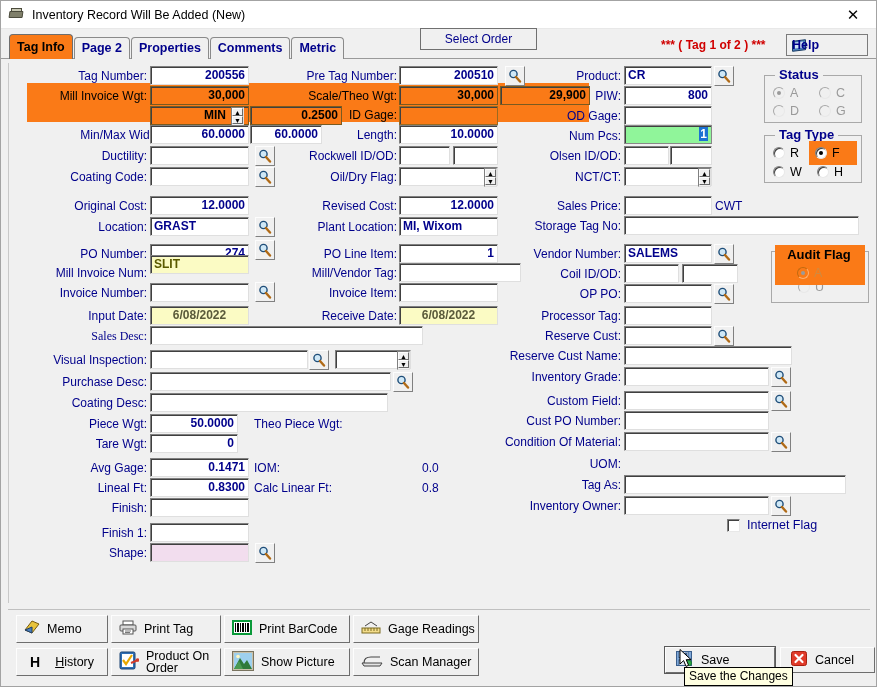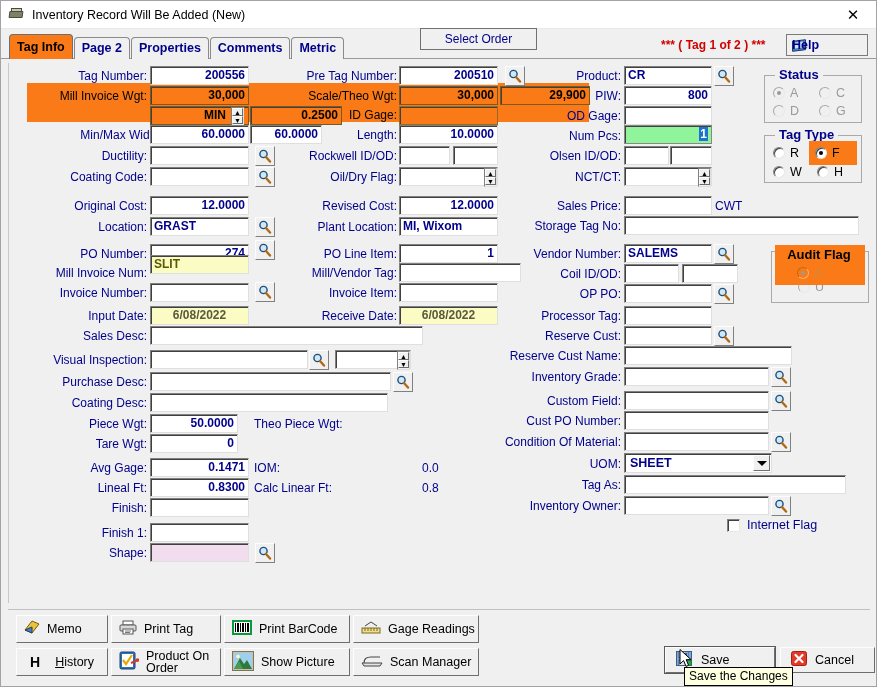--- a/index.html
+++ b/index.html
@@ -354,21 +354,21 @@
     <div class="mag" style="left:246px; top:219px;">
       <svg width="14" height="14" viewBox="0 0 14 14">
           <circle cx="5.5" cy="5" r="3.6" fill="#cfe8f7" stroke="#1f4e79" stroke-width="1.4"></circle>
           <line x1="8" y1="8" x2="12" y2="12.5" stroke="#b06a16" stroke-width="2.4" stroke-linecap="round"></line>
         </svg>
     </div>
 
     <div class="lbl" style="left:58px; top:246px; width:80px;">Input Date:</div>
     <div class="fld yel" style="left:141px; top:243px; width:99px;">6/08/2022</div>
 
-    <div class="lbl" style="left:58px; top:266px; width:80px;">Sales Desc:</div>
+    <div class="lbl" style="left:58px; top:266px; width:80px;font-family:Liberation Serif, serif;">Sales Desc:</div>
     <div class="fld" style="left:141px; top:263px; width:273px;"></div>
 
     <div class="lbl" style="left:14px; top:290px; width:124px;">Visual Inspection:</div>
     <div class="fld" style="left:141px; top:287px; width:158px;"></div>
     <div class="mag" style="left:300px; top:287px;">
       <svg width="14" height="14" viewBox="0 0 14 14">
           <circle cx="5.5" cy="5" r="3.6" fill="#cfe8f7" stroke="#1f4e79" stroke-width="1.4"></circle>
           <line x1="8" y1="8" x2="12" y2="12.5" stroke="#b06a16" stroke-width="2.4" stroke-linecap="round"></line>
         </svg>
     </div>
@@ -567,24 +567,20 @@
     <div class="lbl" style="left:476px; top:372px; width:136px;">Condition Of Material:</div>
     <div class="fld" style="left:615px; top:369px; width:145px;"></div>
     <div class="mag" style="left:762px; top:369px;">
       <svg width="14" height="14" viewBox="0 0 14 14">
           <circle cx="5.5" cy="5" r="3.6" fill="#cfe8f7" stroke="#1f4e79" stroke-width="1.4"></circle>
           <line x1="8" y1="8" x2="12" y2="12.5" stroke="#b06a16" stroke-width="2.4" stroke-linecap="round"></line>
         </svg>
     </div>
 
     <div class="lbl" style="left:548px; top:394px; width:64px;">UOM:</div>
-    <div class="combo" style="left:615px; top:390px; width:148px;">
-      <span>SHEET</span>
-      <span class="arw"></span>
-    </div>
 
     <div class="lbl" style="left:540px; top:415px; width:72px;">Tag As:</div>
     <div class="fld" style="left:615px; top:412px; width:222px;"></div>
 
     <div class="lbl" style="left:500px; top:436px; width:112px;">Inventory Owner:</div>
     <div class="fld" style="left:615px; top:433px; width:145px;"></div>
     <div class="mag" style="left:762px; top:433px;">
       <svg width="14" height="14" viewBox="0 0 14 14">
           <circle cx="5.5" cy="5" r="3.6" fill="#cfe8f7" stroke="#1f4e79" stroke-width="1.4"></circle>
           <line x1="8" y1="8" x2="12" y2="12.5" stroke="#b06a16" stroke-width="2.4" stroke-linecap="round"></line>

